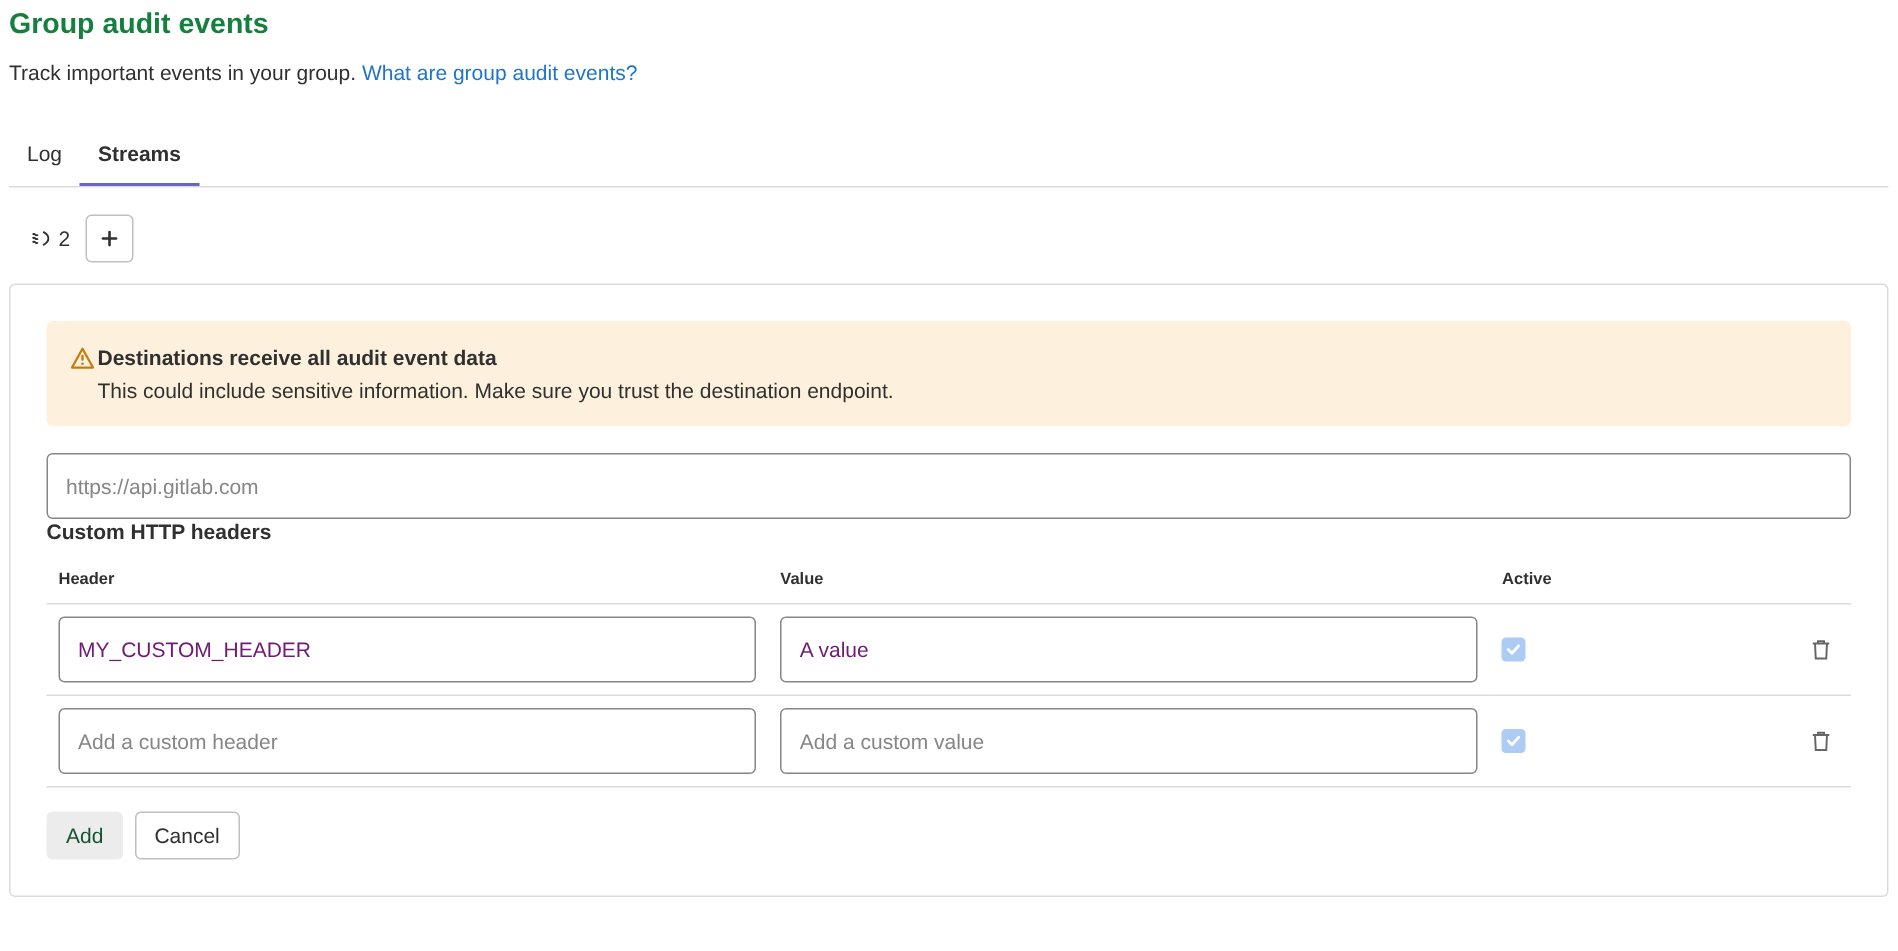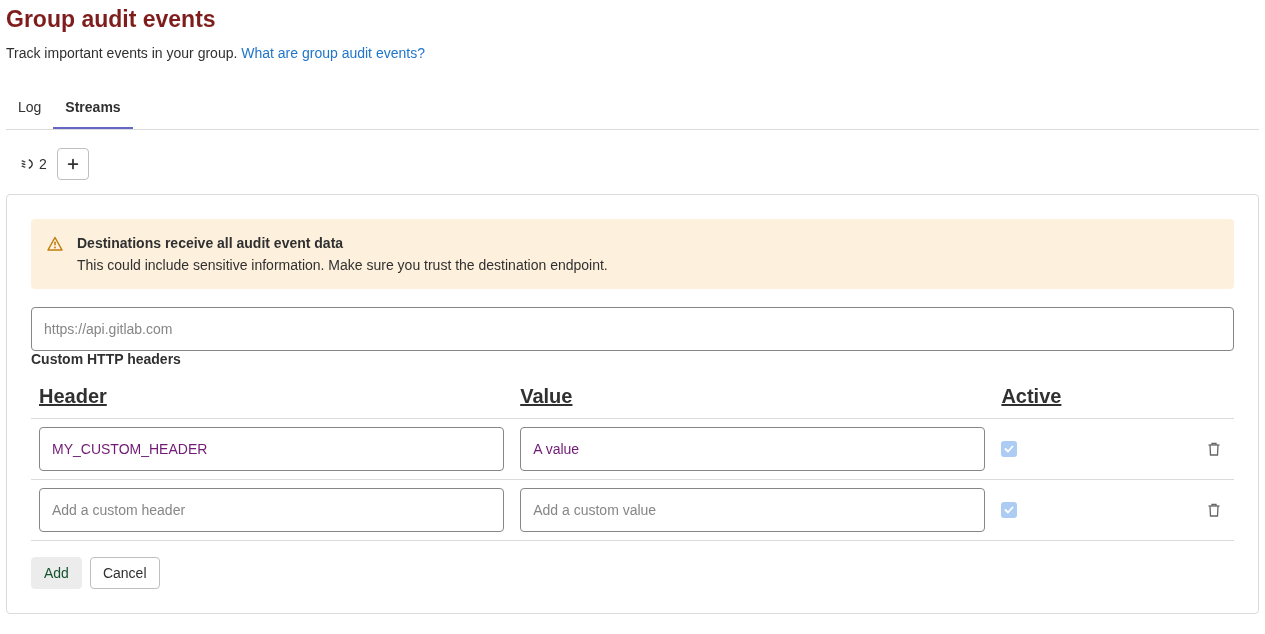--- a/index.html
+++ b/index.html
@@ -4,23 +4,23 @@
   <style>
     * { box-sizing: border-box; margin: 0; padding: 0; }
     body {
       font-family: -apple-system, BlinkMacSystemFont, "Segoe UI", Helvetica, Arial, sans-serif;
       font-size: 14px;
       color: #303030;
       padding: 6px;
       background: #fff;
     }
     h1 {
-      font-size: 23px;
+      font-size: 19px;
       font-weight: 600;
-      color: #7f1d1d;
+      color: #15803d;
       margin-bottom: 12px;
     }
     .subtitle {
       color: #303030;
       font-size: 14px;
     }
     .subtitle a {
       color: #1f75cb;
       text-decoration: none;
     }
@@ -70,21 +70,21 @@
     .panel {
       border: 1px solid #dbdbdb;
       border-radius: 4px;
       padding: 24px;
     }
     .alert {
       background: #fdf1dd;
       border-radius: 4px;
       padding: 16px;
       display: flex;
-      gap: 14px;
+      gap: 2px;
       margin-bottom: 18px;
     }
     .alert-icon { flex-shrink: 0; margin-top: 1px; }
     .alert-title { font-weight: 600; font-size: 14px; color: #303030; margin-bottom: 6px; }
     .alert-body { font-size: 14px; color: #303030; }
     .label { font-weight: 600; font-size: 14px; color: #303030; margin-bottom: 8px; display: block; }
     .input {
       width: 100%;
       height: 44px;
       border: 1px solid #868686;
@@ -93,25 +93,24 @@
       font-size: 14px;
       color: #701a75;
       background: #fff;
     }
     .input::placeholder { color: #868686; }
     .section { }
     .headers-table { width: 100%; border-collapse: collapse; margin-top: 4px; }
     .headers-table th {
       text-align: left;
       font-weight: 600;
-      font-size: 20px;
+      font-size: 11px;
       padding: 10px 8px;
       border-bottom: 1px solid #dbdbdb;
       color: #303030;
-      text-decoration: underline;
     }
     .headers-table td {
       padding: 8px;
       border-bottom: 1px solid #dbdbdb;
       vertical-align: middle;
     }
     .col-header { width: 40%; }
     .col-value { width: 40%; }
     .col-active { width: auto; }
     .col-del { width: 40px; text-align: right; }

